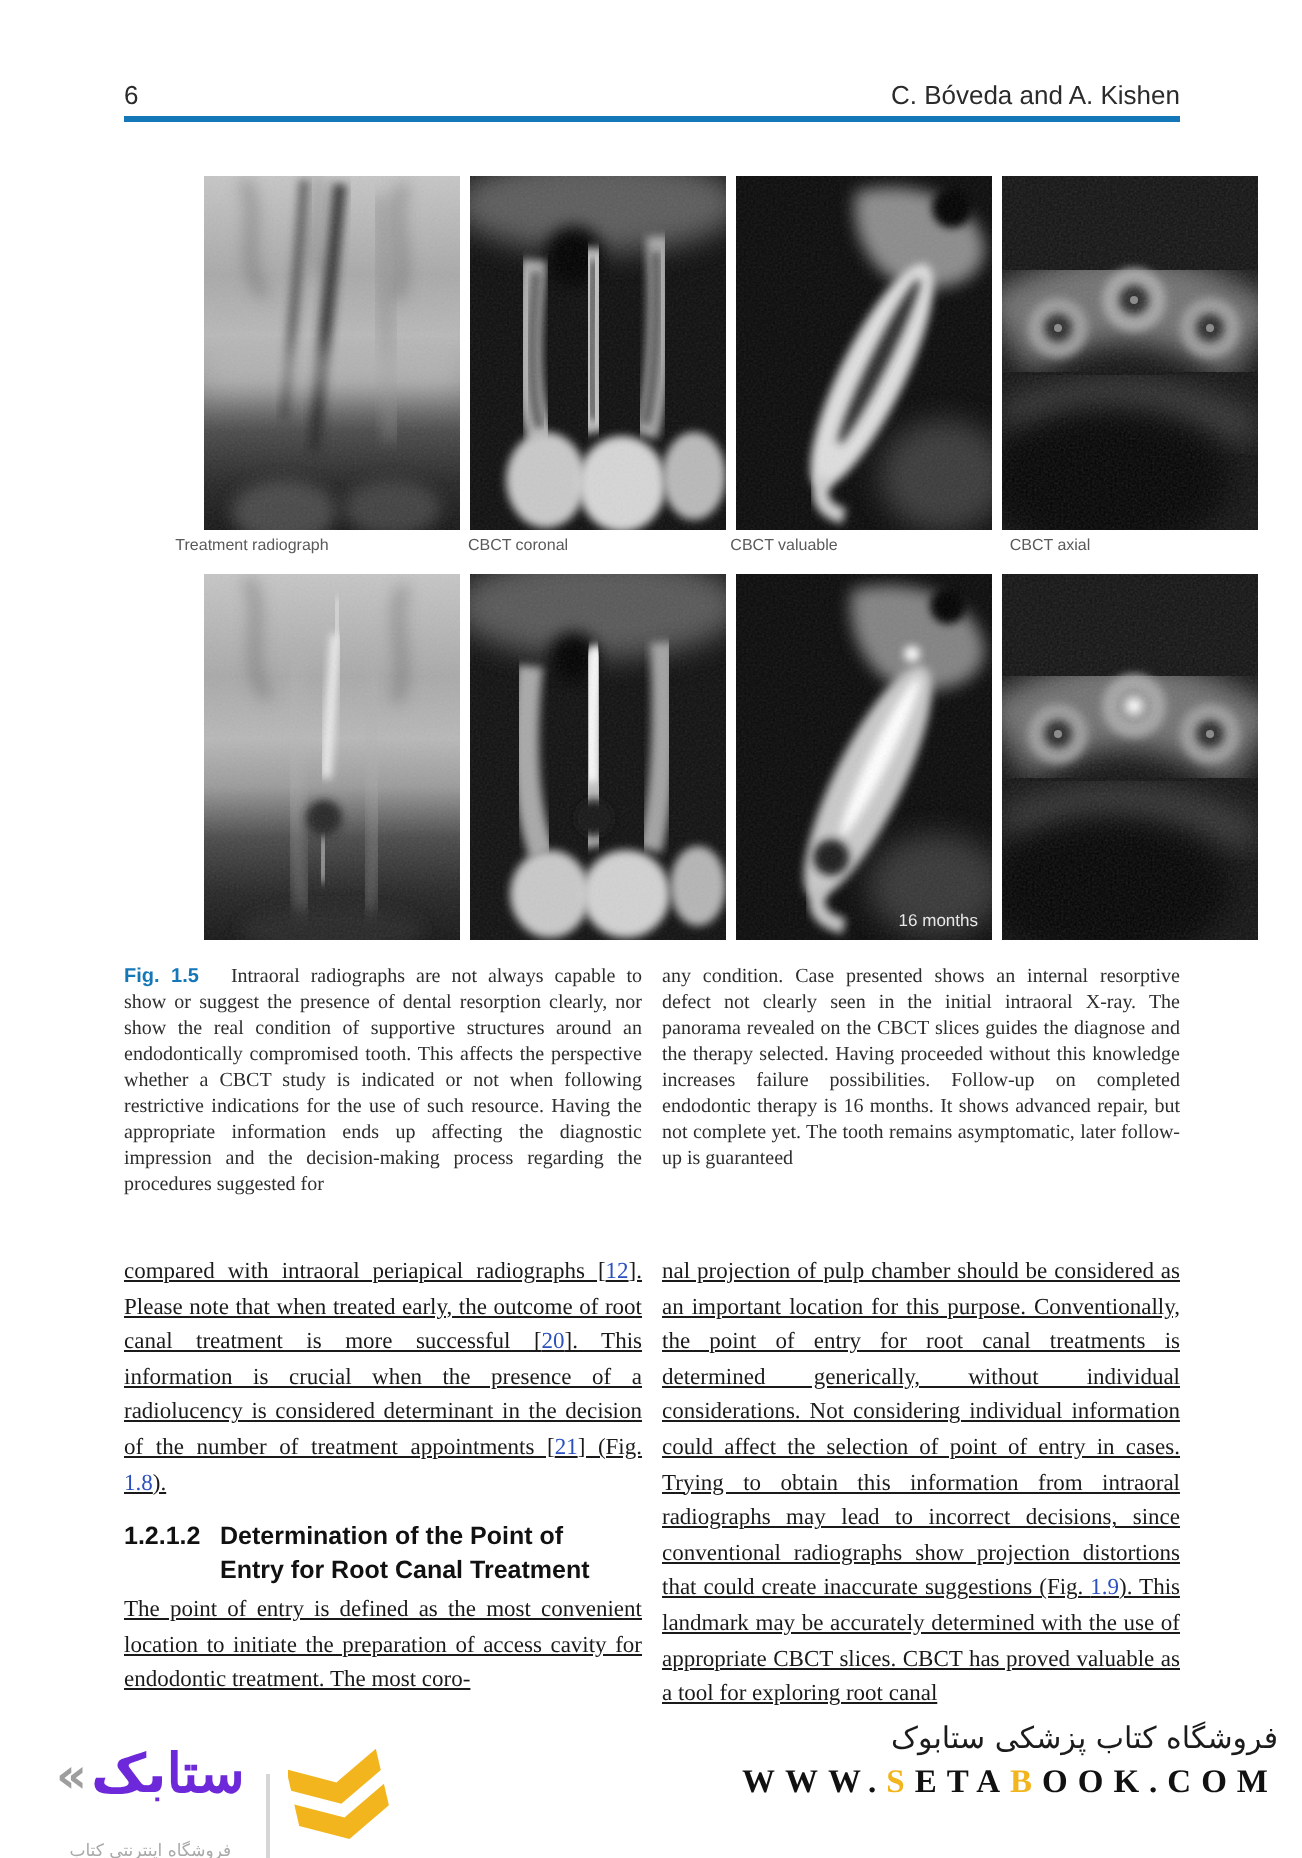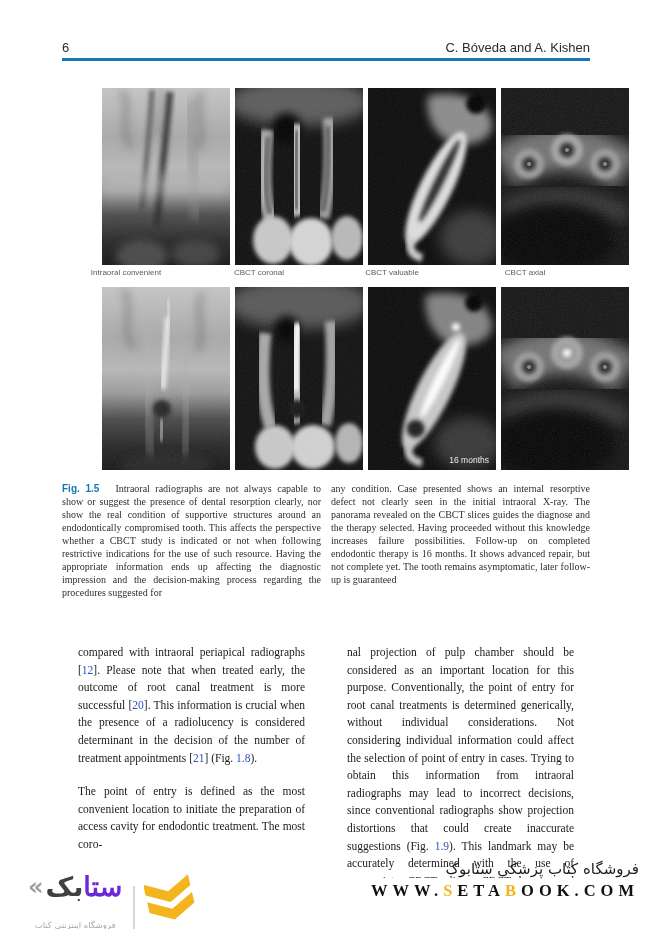--- a/index.html
+++ b/index.html
@@ -23,34 +23,34 @@
   .cell svg{display:block;width:100%;height:100%;}
   
   .cap{position:absolute;top:482px;left:62px;width:528px;display:flex;gap:10px;
        font-size:10px;line-height:13px;color:#2e2e2e;text-align:justify;}
   .cap .col{width:259px;}
   .figlab{font-family:"Liberation Sans",sans-serif;font-weight:bold;color:#1477b8;margin-right:16px;}
   
   .bodytxt{position:absolute;top:628px;left:62px;width:528px;display:flex;gap:10px;
            font-size:11.5px;line-height:17.6px;color:#1a1a1a;text-align:justify;}
   .bodytxt .col{width:259px;height:250px;overflow:hidden;}
-  .bodytxt p{margin:16px;}
+  .bodytxt p{margin:0;text-decoration:underline;}
   .ref{color:#2b50c0;}
   .heading{display:flex;margin:9px 0 4px 0;font-family:"Liberation Sans",sans-serif;
            font-weight:bold;font-size:12.5px;line-height:16.5px;color:#111;text-align:left;}
   .heading .num{width:48px;flex:none;}
   .heading .ttl{width:190px;}
   
   .footer-logo{position:absolute;left:28px;top:872px;display:flex;align-items:flex-end;}
   .logo-word-wrap{display:flex;flex-direction:column;align-items:center;}
   .logo-line{display:flex;align-items:center;}
   .guil{font-family:"DejaVu Sans",sans-serif;font-size:24px;font-weight:bold;color:#9e9e9e;margin-right:2px;}
   .logo-word{direction:rtl;font-family:"DejaVu Sans",sans-serif;font-weight:bold;font-size:27px;line-height:30px;}
   .logo-word .y{color:#6d28d9;font-family:Liberation Serif, serif;}
-  .logo-word .g{color:#404040;}
+  .logo-word .g{color:#6d28d9;}
   .logo-sub{direction:rtl;font-family:"DejaVu Sans",sans-serif;font-size:8.5px;color:#a9a9a9;margin-top:18px;}
   .logo-div{width:2px;height:44px;background:#d6d6d6;margin:0 9px 0 11px;}
   .footer-right{position:absolute;right:12px;top:860px;text-align:right;}
   .store-title{direction:rtl;font-family:"DejaVu Sans",sans-serif;font-size:15px;color:#1c1c1c;margin-bottom:3px;}
   .site{font-family:Liberation Serif, serif;font-weight:bold;font-size:16.5px;
         letter-spacing:5px;color:#111;}
   .site .accent{color:#F2B51D;}
 </style>
 </head>
 <body>
@@ -157,21 +157,21 @@
             <circle cx="104" cy="76" r="15" fill="#9c9c9c" filter="url(#b2)"></circle>
             <circle cx="104" cy="76" r="7" fill="#2c2c2c" filter="url(#b2)"></circle>
             <circle cx="104" cy="76" r="2" fill="#888"></circle>
           </g>
           <rect width="128" height="177" filter="url(#grain)" opacity="0.16"></rect>
         </svg>
       </div>
     </div>
 
     <div class="labels">
-      <span>Intraoral convenient</span>
+      <span>Treatment radiograph</span>
       <span>CBCT coronal</span>
       <span>CBCT valuable</span>
       <span>CBCT axial</span>
     </div>
 
     <div class="figrow r2" style="top:199px">
       <div class="cell">
         <svg viewBox="0 0 128 183" preserveAspectRatio="none">
           <rect width="128" height="183" fill="url(#gA)"></rect>
           <g filter="url(#b4)" opacity="0.5" stroke="#555" fill="none">
@@ -249,20 +249,24 @@
   <div class="cap">
     <p class="col" style="margin:0">
       <span class="figlab">Fig. 1.5</span><span>Intraoral radiographs are not always capable to show or suggest the presence of dental resorption clearly, nor show the real condition of supportive structures around an endodontically compromised tooth. This affects the perspective whether a CBCT study is indicated or not when following restrictive indications for the use of such resource. Having the appropriate information ends up affecting the diagnostic impression and the decision-making process regarding the procedures suggested for</span>
     </p>
     <p class="col" style="margin:0">any condition. Case presented shows an internal resorptive defect not clearly seen in the initial intraoral X-ray. The panorama revealed on the CBCT slices guides the diagnose and the therapy selected. Having proceeded without this knowledge increases failure possibilities. Follow-up on completed endodontic therapy is 16 months. It shows advanced repair, but not complete yet. The tooth remains asymptomatic, later follow-up is guaranteed</p>
   </div>
 
   <div class="bodytxt">
     <div class="col">
       <p><span>compared with intraoral periapical radiographs [</span><span class="ref">12</span><span>]. Please note that when treated early, the outcome of root canal treatment is more successful [</span><span class="ref">20</span><span>]. This information is crucial when the presence of a radiolucency is considered determinant in the decision of the number of treatment appointments [</span><span class="ref">21</span><span>] (Fig. </span><span class="ref">1.8</span><span>).</span></p>
+      <div class="heading">
+        <span class="num">1.2.1.2</span>
+        <span class="ttl">Determination of the Point of Entry for Root Canal Treatment</span>
+      </div>
       <p>The point of entry is defined as the most convenient location to initiate the preparation of access cavity for endodontic treatment. The most coro-</p>
     </div>
     <div class="col">
       <p><span>nal projection of pulp chamber should be considered as an important location for this purpose. Conventionally, the point of entry for root canal treatments is determined generically, without individual considerations. Not considering individual information could affect the selection of point of entry in cases. Trying to obtain this information from intraoral radiographs may lead to incorrect decisions, since conventional radiographs show projection distortions that could create inaccurate suggestions (Fig. </span><span class="ref">1.9</span><span>). This landmark may be accurately determined with the use of appropriate CBCT slices. CBCT has proved valuable as a tool for exploring root canal</span></p>
     </div>
   </div>
 
   <div class="footer-logo">
     <div class="logo-word-wrap">
       <div class="logo-line">

